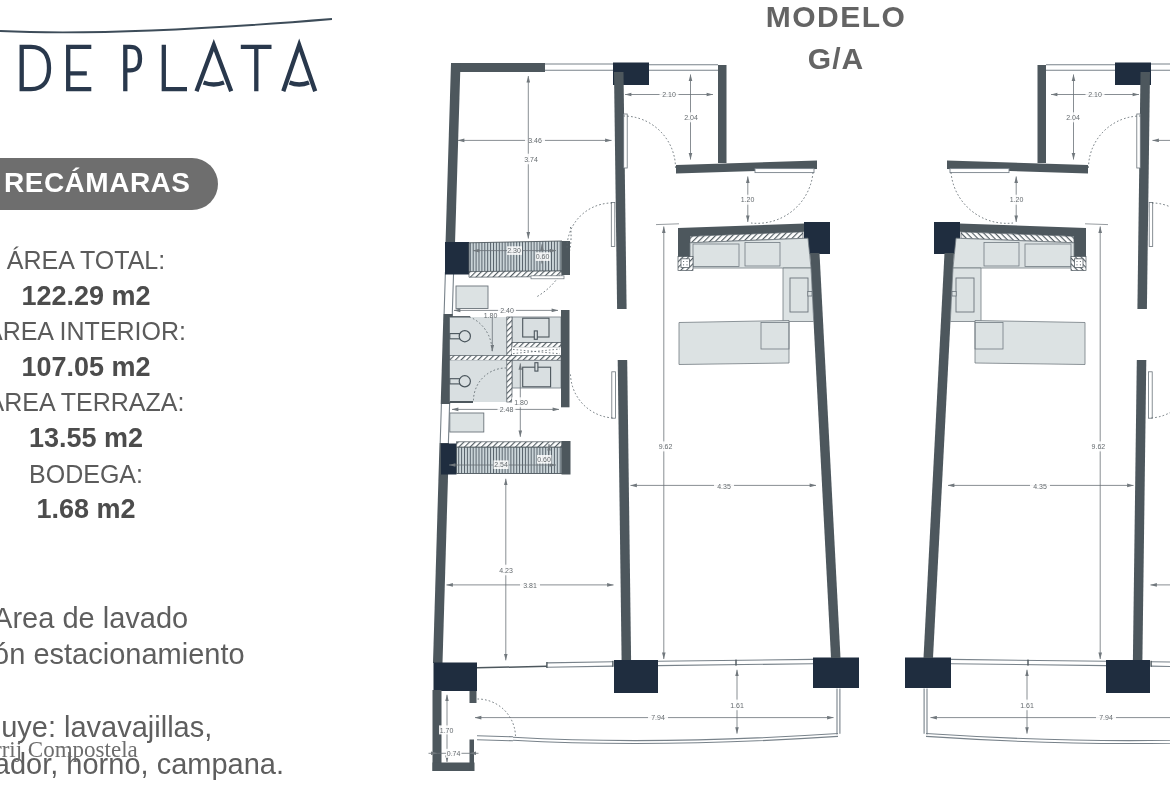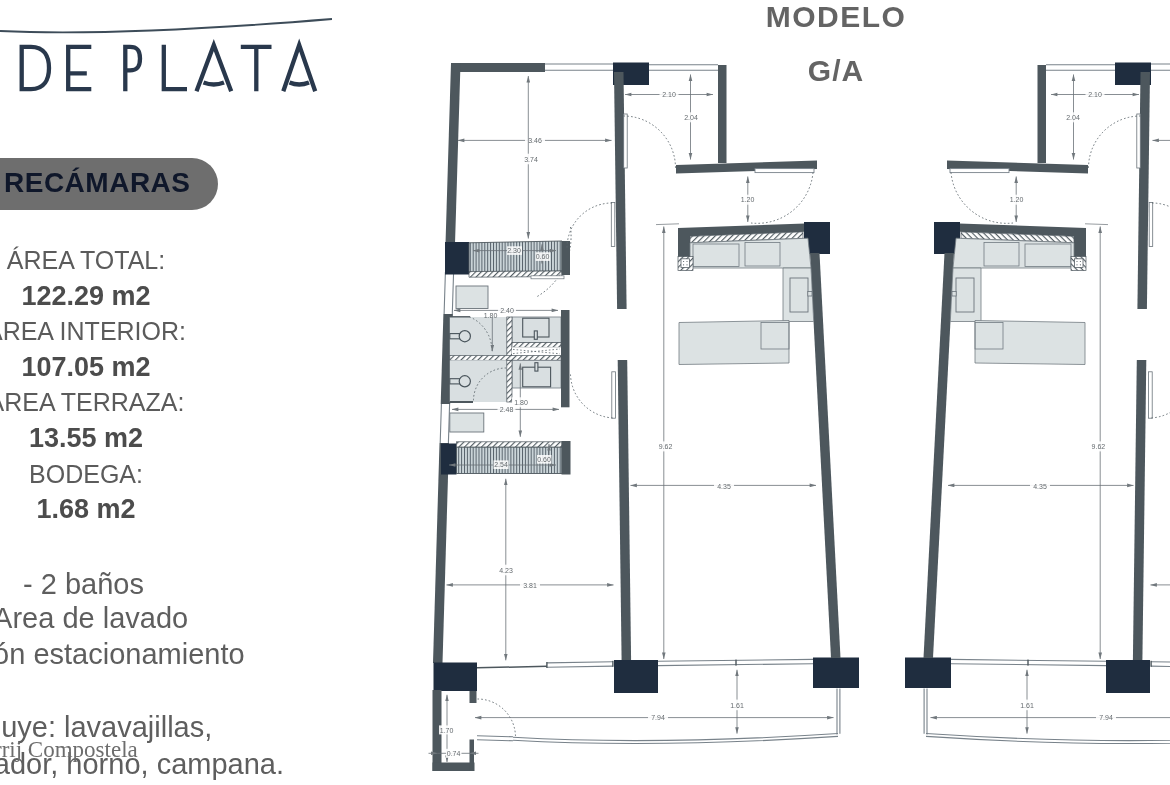--- a/index.html
+++ b/index.html
@@ -5,24 +5,24 @@
   html,body{margin:0;padding:0;background:#fff;}
   #page{position:relative;width:1170px;height:785px;overflow:hidden;background:#fff;
         font-family:"Liberation Sans",sans-serif;}
   .abs{position:absolute;white-space:nowrap;}
   #areas{position:absolute;left:-99px;top:243px;width:370px;text-align:center;
          font-size:25px;line-height:35.6px;color:#5b5b5b;}
   #areas .b{font-weight:bold;color:#4c4c4c;font-size:27px;}
   .feat{position:absolute;white-space:nowrap;font-size:29px;color:#5e5e5e;}
   #badge{position:absolute;left:-38px;top:158px;width:256px;height:52px;background:#6e6e6e;
          border-radius:26px;}
-  #badge span{position:absolute;left:42px;top:9px;color:#0f172a;font-weight:bold;font-size:28px;letter-spacing:0.5px;}
+  #badge span{position:absolute;left:42px;top:9px;color:#ffffff;font-weight:bold;font-size:28px;letter-spacing:0.5px;}
   #modelo{position:absolute;left:736px;top:0px;width:200px;text-align:center;color:#646464;
           font-weight:bold;font-size:30px;letter-spacing:1.5px;}
-  #modelo .ga{letter-spacing:1px;margin-top:20px;}
+  #modelo .ga{letter-spacing:1px;margin-top:8px;}
   #wm{position:absolute;left:-6px;top:736.5px;font-family:"Liberation Serif",serif;
       font-size:23px;color:#6d6d6d;white-space:nowrap;}
   svg text{font-family:"Liberation Sans",sans-serif;}
 </style>
 </head>
 <body>
 <div id="page">
 
   <svg class="abs" style="left:0;top:0" width="340" height="110" viewBox="0 0 340 110">
 
@@ -47,21 +47,20 @@
     <div>ÁREA TOTAL:</div>
     <div class="b">122.29 m2</div>
     <div>ÁREA INTERIOR:</div>
     <div class="b">107.05 m2</div>
     <div>ÁREA TERRAZA:</div>
     <div class="b">13.55 m2</div>
     <div>BODEGA:</div>
     <div class="b">1.68 m2</div>
   </div>
 
-  <div class="feat" style="left:23px;top:567.5px">- 2 baños</div>
   <div class="feat" style="left:-23px;top:602px">- Area de lavado</div>
   <div class="feat" style="left:-44px;top:637.5px">cajón estacionamiento</div>
   <div class="feat" style="left:-44px;top:710.5px">Incluye: lavavajillas,</div>
   <div class="feat" style="left:-32px;top:747.5px">erador, horno, campana.</div>
 
   <div id="wm">rrij Compostela</div>
 
   <div id="modelo">MODELO<div class="ga">G/A</div></div>
 
   <svg id="plan" class="abs" style="left:0;top:0" width="1170" height="785" viewBox="0 0 1170 785">

